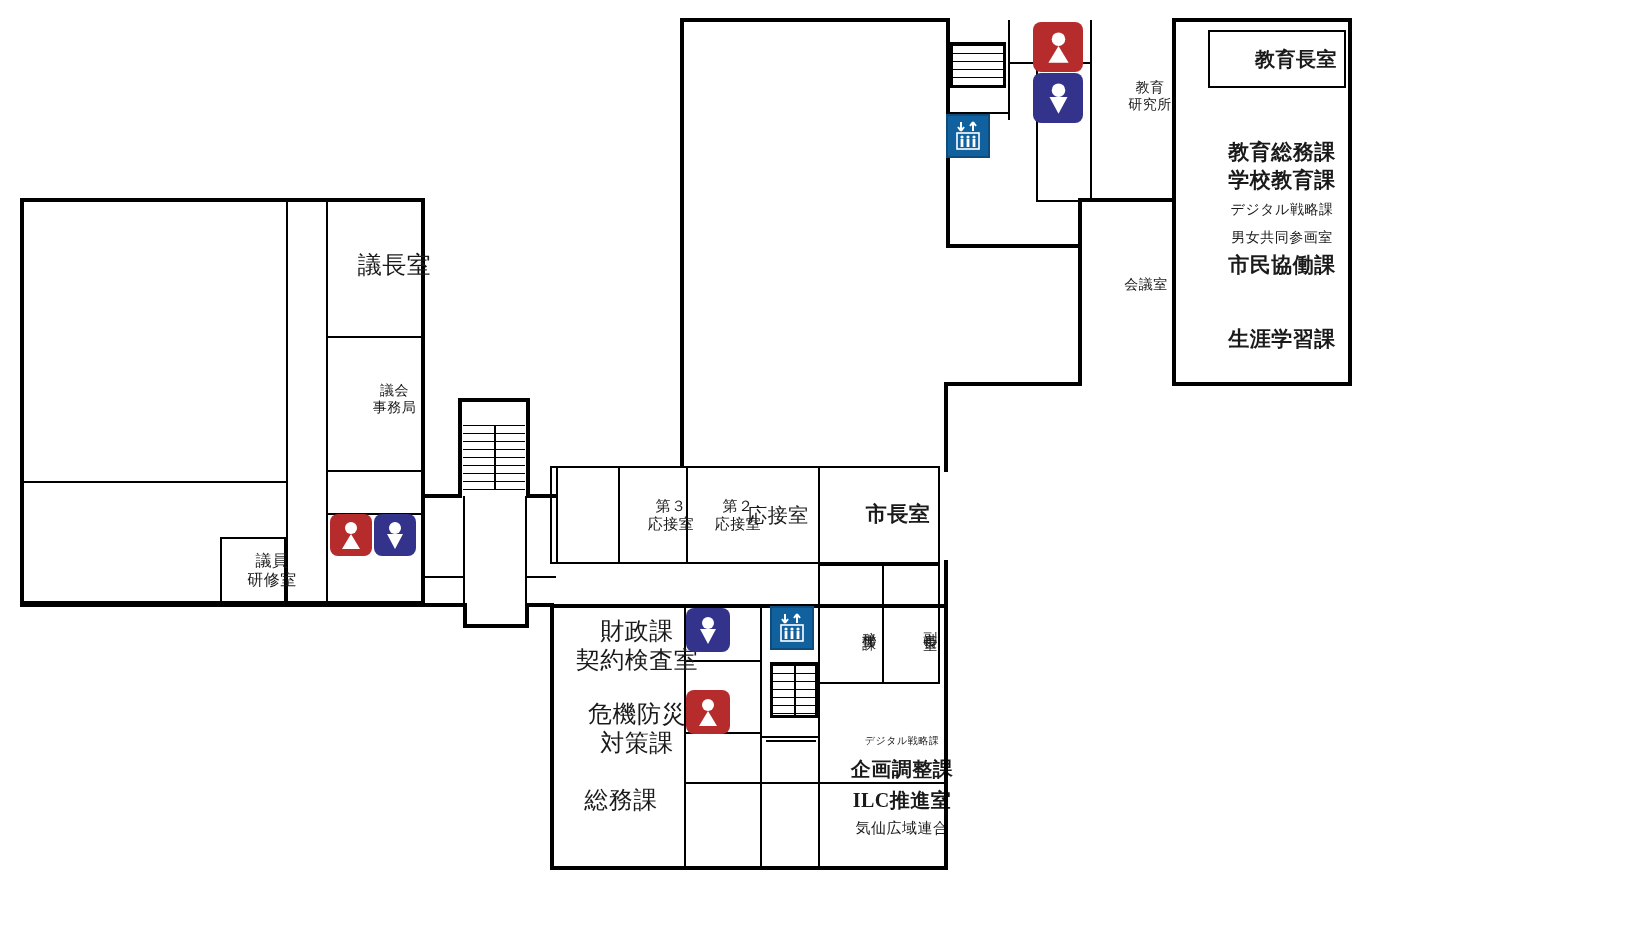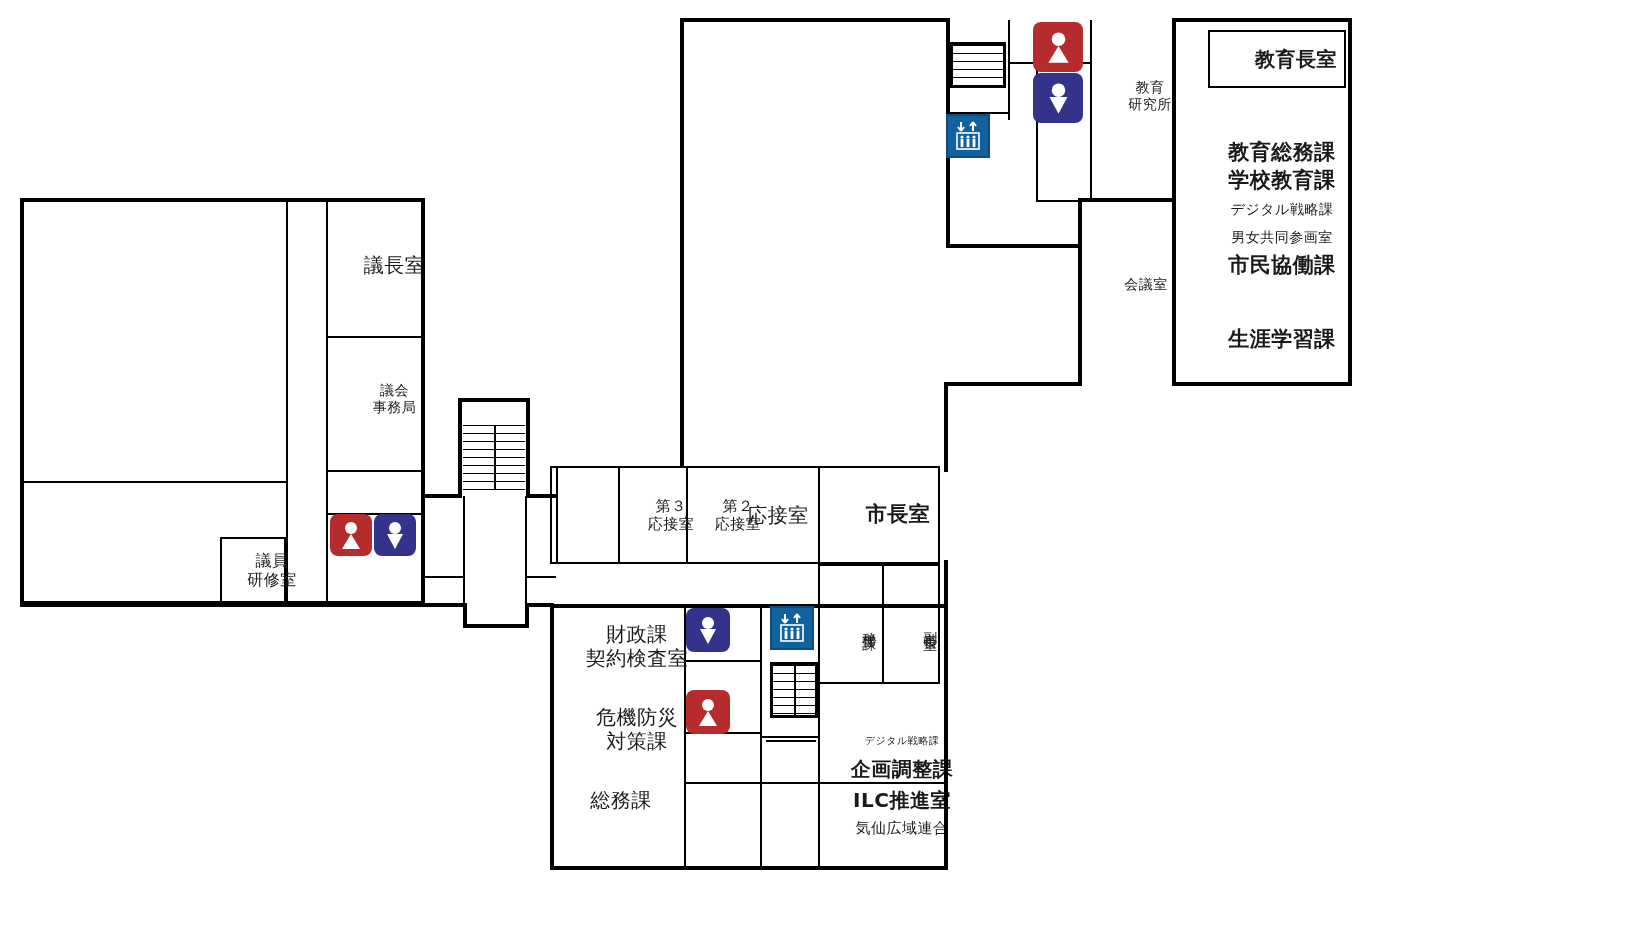--- a/index.html
+++ b/index.html
@@ -50,21 +50,21 @@
   .lbl.vert{
     writing-mode:vertical-rl;
     text-orientation:upright;
     letter-spacing:2px;
     line-height:1.1;
   }
   .s13{font-size:10px;}
   .s15{font-size:15px;}
   .s16{font-size:16px;}
   .s18{font-size:14px;}
-  .s19{font-size:20px;}
+  .s19{font-size:24px;}
   .s20{font-size:20px;}
   .s21{font-size:21px;}
   .bold{font-weight:700;}
   .thin{font-weight:400;}
 
   
   .stair{
     position:absolute;
     box-sizing:border-box;
     border:3px solid #000;
@@ -192,21 +192,21 @@
   <div class="ln h" style="left:766px;top:740px;width:50px;"></div>
 
   <div class="lbl s19" style="left:552px;top:700px;width:132px;height:58px;">危機防災
 対策課</div>
   <div class="lbl s19" style="left:552px;top:616px;width:132px;height:60px;">財政課
 契約検査室</div>
   <div class="lbl s19" style="left:536px;top:782px;width:132px;height:36px;">総務課</div>
 
   <div class="lbl s13 thin" style="left:818px;top:731px;width:130px;height:20px;">デジタル戦略課</div>
   <div class="lbl s20 bold" style="left:818px;top:756px;width:130px;height:26px;">企画調整課</div>
-  <div class="lbl s20 bold" style="left:818px;top:787px;width:130px;height:26px;">ILC推進室</div>
+  <div class="lbl s20 bold" style="left:818px;top:787px;width:130px;height:26px;font-family:Liberation Serif, serif;">ILC推進室</div>
   <div class="lbl s15 thin" style="left:818px;top:817px;width:130px;height:22px;">気仙広域連合</div>
 
   <div class="toilet men" style="left:686px;top:608px;width:44px;height:44px;">
     <svg width="24" height="30" viewBox="0 0 24 30" aria-hidden="true">
       <circle cx="12" cy="8" r="6" fill="#fff"></circle>
       <path d="M4 14 L20 14 L12 29 Z" fill="#fff"></path>
     </svg>
   </div>
   <div class="toilet women" style="left:686px;top:690px;width:44px;height:44px;">
     <svg width="24" height="30" viewBox="0 0 24 30" aria-hidden="true">

